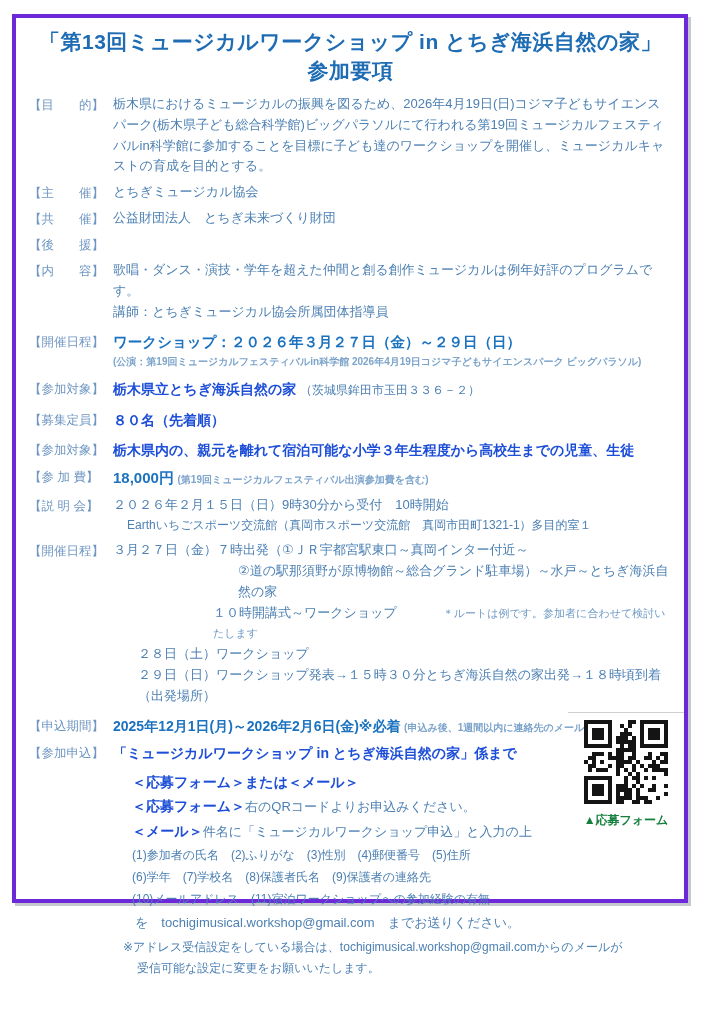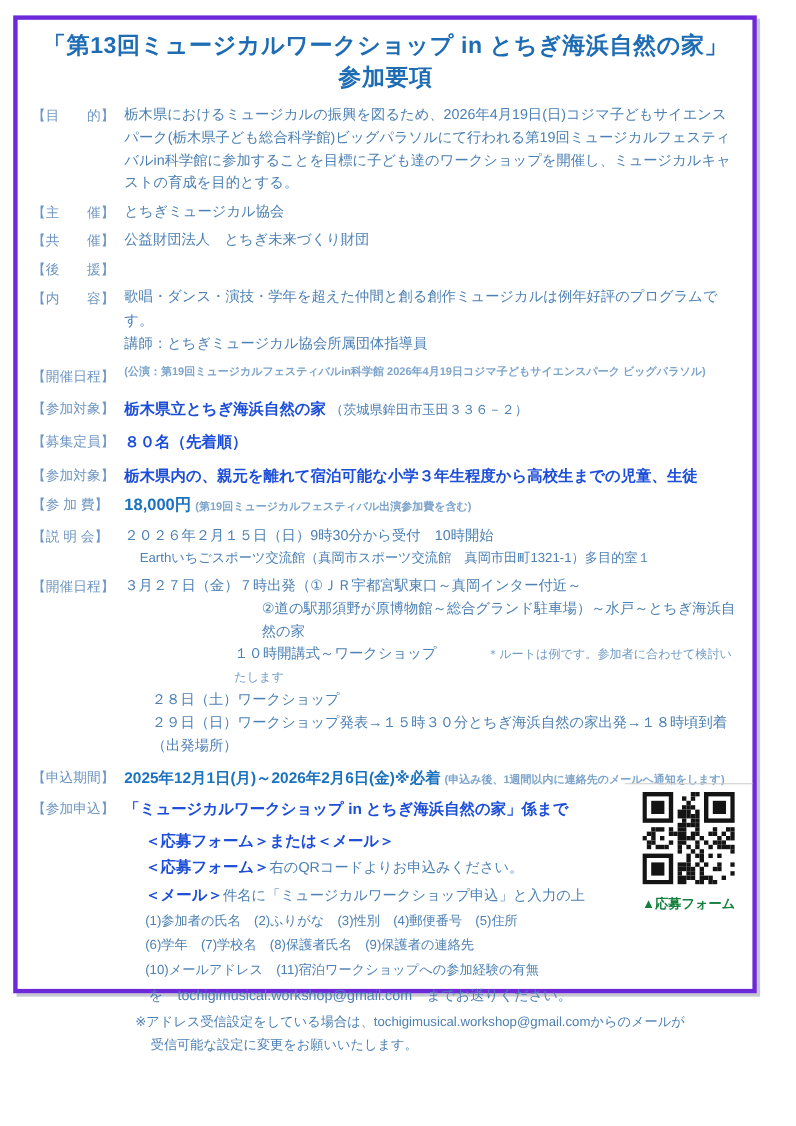--- a/index.html
+++ b/index.html
@@ -77,20 +77,21 @@
     <span class="lbl">【内　　容】</span>
     <span class="val t-body">
       <div>歌唱・ダンス・演技・学年を超えた仲間と創る創作ミュージカルは例年好評のプログラムです。</div>
       <div>講師：とちぎミュージカル協会所属団体指導員</div>
     </span>
   </div>
 
   <div class="row gap">
     <span class="lbl">【開催日程】</span>
     <span class="val">
+      <div class="t-bold-blue">ワークショップ：２０２６年３月２７日（金）～２９日（日）</div>
       <div class="t-small">(公演：第19回ミュージカルフェスティバルin科学館 2026年4月19日コジマ子どもサイエンスパーク ビッグパラソル)</div>
     </span>
   </div>
 
   <div class="row gap">
     <span class="lbl">【参加対象】</span>
     <span class="val">
       <span class="t-bold-dark">栃木県立とちぎ海浜自然の家</span>
       <span class="t-body" style="font-size:12px;">（茨城県鉾田市玉田３３６－２）</span>
     </span>

